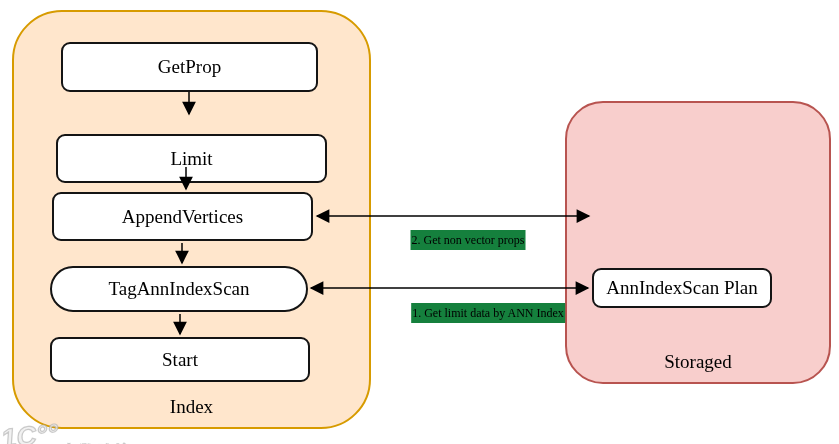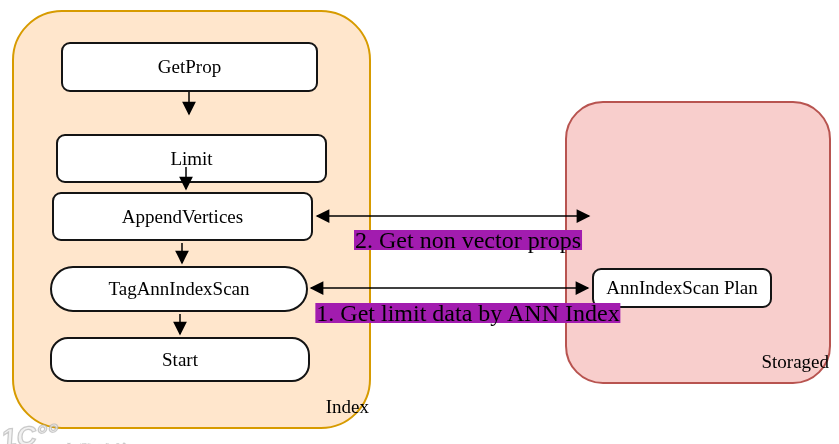--- a/index.html
+++ b/index.html
@@ -26,63 +26,63 @@
   .storaged {
     left: 565px; top: 101px; width: 266px; height: 283px;
     background: var(--storaged-fill, #f8cecc);
     border: 2px solid var(--storaged-border, #b85450);
     border-radius: 38px;
     z-index: 1;
   }
   .container-label {
     position: absolute;
     left: 0; right: 0; bottom: 10px;
-    text-align: right;
+    text-align: center;
     font-size: 19px;
     line-height: 20px;
   }
   .node {
     position: absolute;
     box-sizing: border-box;
     background: #ffffff;
     border: 2px solid #141414;
     border-radius: 9px;
     display: flex;
     align-items: center;
     justify-content: center;
     font-size: 19px;
     z-index: 2;
     white-space: nowrap;
   }
   #n-project  { left: 61px;  top: 42px;  width: 257px; height: 50px; }
   #n-limit    { left: 56px;  top: 134px; width: 271px; height: 49px; }
   #n-append   { left: 52px;  top: 192px; width: 261px; height: 49px; }
   #n-tagann   { left: 50px;  top: 266px; width: 258px; height: 46px; border-radius: 23px; }
-  #n-start    { left: 50px;  top: 337px; width: 260px; height: 45px; border-radius: 18px; }
+  #n-start    { left: 50px;  top: 337px; width: 260px; height: 45px; }
   #n-getprop  { left: 593px; top: 197px; width: 212px; height: 40px; }
   #n-annscan  { left: 592px; top: 268px; width: 180px; height: 40px; }
   .edges {
     position: absolute;
     left: 0; top: 0;
     z-index: 3;
     pointer-events: none;
   }
   .edge-label {
     position: absolute;
     transform: translateX(-50%);
     white-space: nowrap;
-    font-size: 24px;
+    font-size: 12px;
     line-height: 20px;
     z-index: 4;
-    background: #a21caf;
+    background: #15803d;
     padding: 0 1px;
     text-align: center;
   }
   #el-nonvector { left: 468px; top: 230px; }
-  #el-limitdata { left: 468px; top: 303px; }
+  #el-limitdata { left: 488px; top: 303px; }
   .watermark {
     position: absolute;
     left: 2px; top: 407px;
     display: flex;
     align-items: center;
     gap: 3px;
     z-index: 6;
     color: rgba(255, 255, 255, 0.62);
     -webkit-text-stroke: 1.2px rgba(173, 173, 173, 0.6);
     text-shadow: 0 0 1px rgba(160,160,160,0.4);

